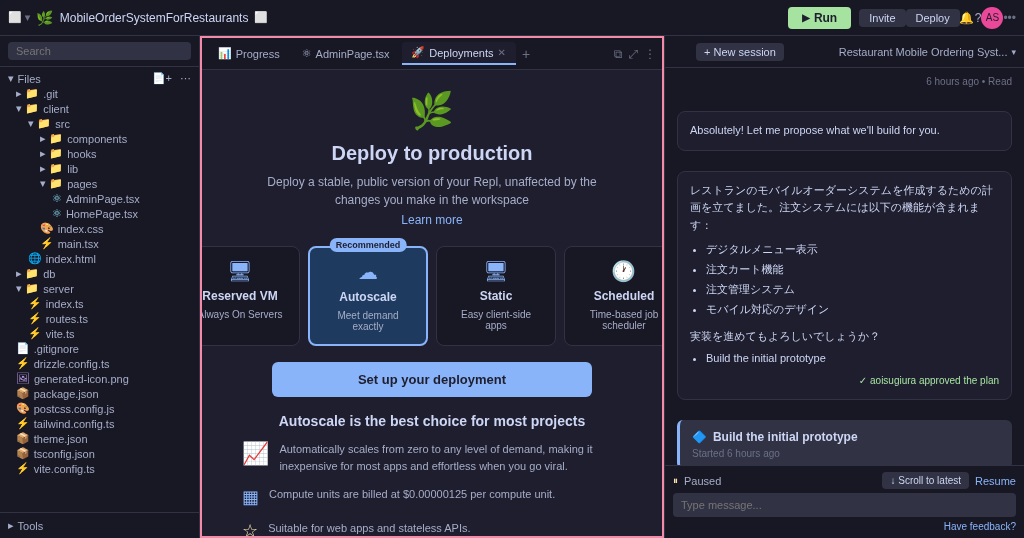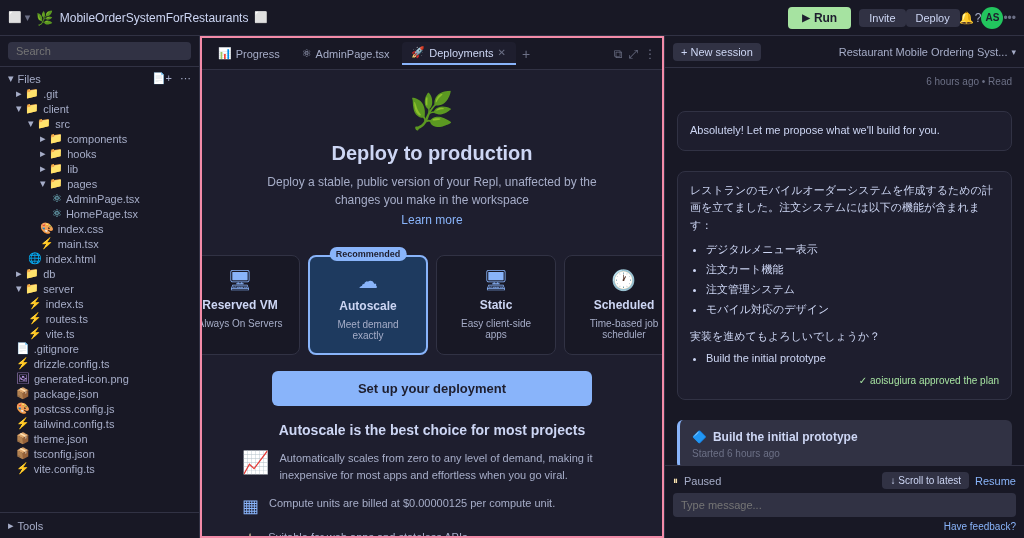--- a/index.html
+++ b/index.html
@@ -7,21 +7,21 @@
 
     
     .topbar { height: 36px; background: #181825; display: flex; align-items: center; padding: 0 8px; gap: 8px; border-bottom: 1px solid #313244; flex-shrink: 0; }
     .topbar-left { display: flex; align-items: center; gap: 6px; }
     .topbar-icon { color: #f38ba8; font-size: 14px; }
     .topbar-title { font-size: 12px; color: #cdd6f4; font-weight: 500; }
     .topbar-spacer { flex: 1; }
     .run-btn { background: #a6e3a1; color: #1e1e2e; border: none; border-radius: 4px; padding: 4px 14px; font-size: 12px; font-weight: 600; cursor: pointer; display: flex; align-items: center; gap: 4px; }
     .run-btn::before { content: '▶'; font-size: 10px; }
     .topbar-actions { display: flex; align-items: center; gap: 0; color: #a6adc8; font-size: 12px; }
-    .avatar { width: 22px; height: 22px; background: #22c55e; border-radius: 50%; display: flex; align-items: center; justify-content: center; font-size: 10px; color: #1e1e2e; font-weight: 700; }
+    .avatar { width: 22px; height: 22px; background: #ec4899; border-radius: 50%; display: flex; align-items: center; justify-content: center; font-size: 10px; color: #1e1e2e; font-weight: 400; }
     .topbar-btn { background: #313244; border: none; border-radius: 4px; padding: 3px 10px; color: #cdd6f4; font-size: 11px; cursor: pointer; }
 
     
     .main { display: flex; flex: 1; overflow: hidden; }
 
     
     .sidebar { width: 200px; background: #181825; border-right: 1px solid #313244; display: flex; flex-direction: column; flex-shrink: 0; }
     .search-box { padding: 6px 8px; border-bottom: 1px solid #313244; }
     .search-input { width: 100%; background: #313244; border: none; border-radius: 4px; padding: 3px 8px; color: #cdd6f4; font-size: 11px; outline: none; }
     .file-tree { flex: 1; overflow-y: auto; padding: 4px 0; }
@@ -46,42 +46,42 @@
     .tab-close { font-size: 10px; color: #6c7086; cursor: pointer; }
     .tab-add { color: #6c7086; cursor: pointer; font-size: 14px; margin-left: 4px; }
     .tab-spacer { flex: 1; }
     .tab-actions { display: flex; gap: 6px; color: #6c7086; font-size: 12px; }
 
     
     .deploy-content { flex: 1; overflow-y: auto; background: #1e1e2e; padding: 20px; display: flex; flex-direction: column; align-items: center; }
     .deploy-icon { font-size: 36px; margin-bottom: 10px; }
     .deploy-title { font-size: 20px; font-weight: 700; color: #cdd6f4; margin-bottom: 8px; }
     .deploy-desc { font-size: 12px; color: #a6adc8; text-align: center; max-width: 360px; line-height: 1.5; margin-bottom: 4px; }
-    .deploy-link { color: #89b4fa; font-size: 12px; cursor: pointer; margin-bottom: 28px; }
+    .deploy-link { color: #89b4fa; font-size: 12px; cursor: pointer; margin-bottom: 19px; }
 
     .deploy-options { display: flex; gap: 8px; margin-bottom: 16px; }
     .deploy-option { width: 120px; padding: 12px 12px; border: 1px solid #313244; border-radius: 8px; text-align: center; cursor: pointer; background: #181825; display: flex; flex-direction: column; align-items: center; gap: 6px; }
     .deploy-option.selected { border: 2px solid #89b4fa; background: #1e3a5f; }
     .deploy-option.recommended { position: relative; }
     .recommended-badge { position: absolute; top: -10px; left: 50%; transform: translateX(-50%); background: #89b4fa; color: #1e1e2e; font-size: 9px; padding: 2px 6px; border-radius: 8px; white-space: nowrap; font-weight: 600; }
     .option-icon { font-size: 20px; color: #89b4fa; }
     .option-title { font-size: 12px; font-weight: 600; color: #cdd6f4; }
     .option-sub { font-size: 10px; color: #a6adc8; }
 
     .setup-btn { background: #89b4fa; color: #1e1e2e; border: none; border-radius: 6px; padding: 10px 40px; font-size: 13px; font-weight: 600; cursor: pointer; margin-bottom: 16px; width: 320px; }
 
     .autoscale-section { width: 100%; max-width: 380px; }
     .autoscale-title { font-size: 14px; font-weight: 600; color: #cdd6f4; margin-bottom: 12px; text-align: center; }
     .autoscale-item { display: flex; align-items: flex-start; gap: 10px; margin-bottom: 12px; }
     .autoscale-item-text { font-size: 11px; color: #a6adc8; line-height: 1.5; }
 
     
     .right-panel { width: 360px; background: #181825; border-left: 1px solid #313244; display: flex; flex-direction: column; flex-shrink: 0; }
     .right-header { height: 32px; display: flex; align-items: center; padding: 0 8px; border-bottom: 1px solid #313244; gap: 6px; flex-shrink: 0; }
-    .new-session-btn { background: #313244; border: none; border-radius: 4px; padding: 3px 8px; color: #cdd6f4; font-size: 11px; cursor: pointer; display: flex; align-items: center; gap: 4px; }
+    .new-session-btn { background: #313244; border: none; border-radius: 4px; padding: 3px 8px; color: #cdd6f4; font-size: 11px; cursor: pointer; display: flex; align-items: center; gap: 4px; margin-left: 23px; }
     .right-header-spacer { flex: 1; }
     .session-title { font-size: 11px; color: #a6adc8; display: flex; align-items: center; gap: 4px; cursor: pointer; }
     .chevron { font-size: 9px; }
 
     .chat-area { flex: 1; overflow-y: auto; padding: 8px 12px; display: flex; flex-direction: column; gap: 20px; }
     .timestamp { font-size: 10px; color: #6c7086; text-align: right; margin-bottom: 4px; }
     .chat-bubble { background: #313244; border-radius: 8px; padding: 10px 12px; font-size: 11px; line-height: 1.6; color: #cdd6f4; }
     .chat-bubble.ai { background: #1e1e2e; border: 1px solid #313244; }
     .chat-list { list-style: disc; padding-left: 16px; font-size: 11px; line-height: 1.8; color: #cdd6f4; }
     .plan-approved { font-size: 10px; color: #a6e3a1; text-align: right; margin-top: 4px; }

